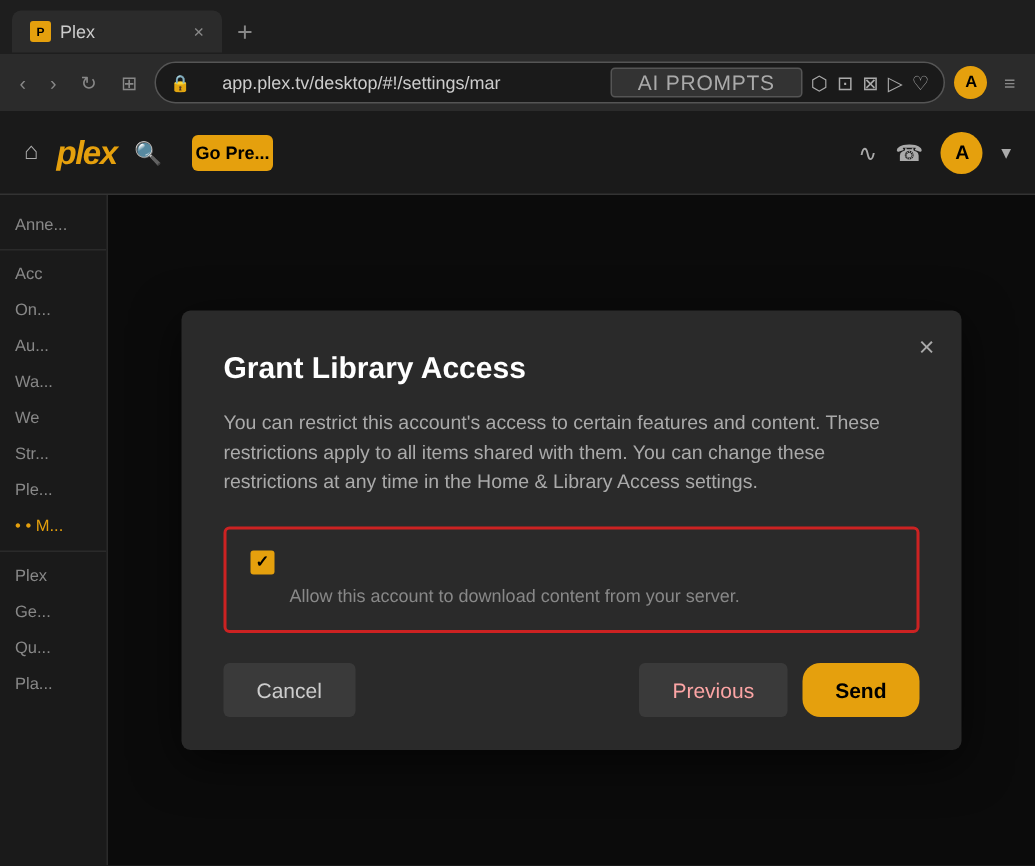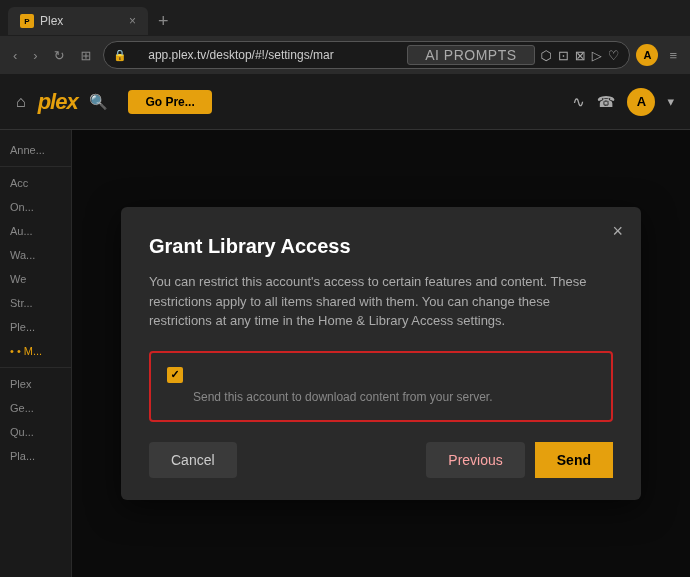--- a/index.html
+++ b/index.html
@@ -166,21 +166,21 @@
       color: #aaa;
       font-size: 15px;
       cursor: pointer;
     }
 
     .go-premium-btn {
       background: #e5a00d;
       color: #000;
       border: none;
       border-radius: 4px;
-      padding: 5px 17px;
+      padding: 5px 2px;
       font-size: 12px;
       font-weight: bold;
       cursor: pointer;
       margin-left: 8px;
     }
 
     .topbar-icons {
       display: flex;
       align-items: center;
       gap: 12px;
@@ -373,21 +373,21 @@
       border-radius: 4px;
       padding: 10px 22px;
       font-size: 14px;
       cursor: pointer;
     }
 
     .btn-send {
       background: #e5a00d;
       color: #000;
       border: none;
-      border-radius: 0;
+      border-radius: 12px;
       padding: 10px 22px;
       font-size: 14px;
       font-weight: bold;
       cursor: pointer;
     }
   </style>
 </head>
 <body>
 
 <div class="browser-tab-bar">
@@ -466,21 +466,21 @@
           <div class="modal-title">Grant Library Access</div>
 
           <div class="modal-description">You can restrict this account's access to certain features and content. These restrictions apply to all items shared with them. You can change these restrictions at any time in the Home &amp; Library Access settings.</div>
 
           <div class="option-box">
             <div class="option-row">
               <div class="checkbox-custom">
                 <span class="checkbox-checkmark">✓</span>
               </div>
             </div>
-            <div class="option-description">Send this account to download content from your server.</div>
+            <div class="option-description">Allow this account to download content from your server.</div>
           </div>
 
           <div class="modal-footer">
             <button class="btn-cancel">Cancel</button>
             <div class="btn-spacer"></div>
             <button class="btn-previous">Previous</button>
             <button class="btn-send">Send</button>
           </div>
         </div>
       </div>

